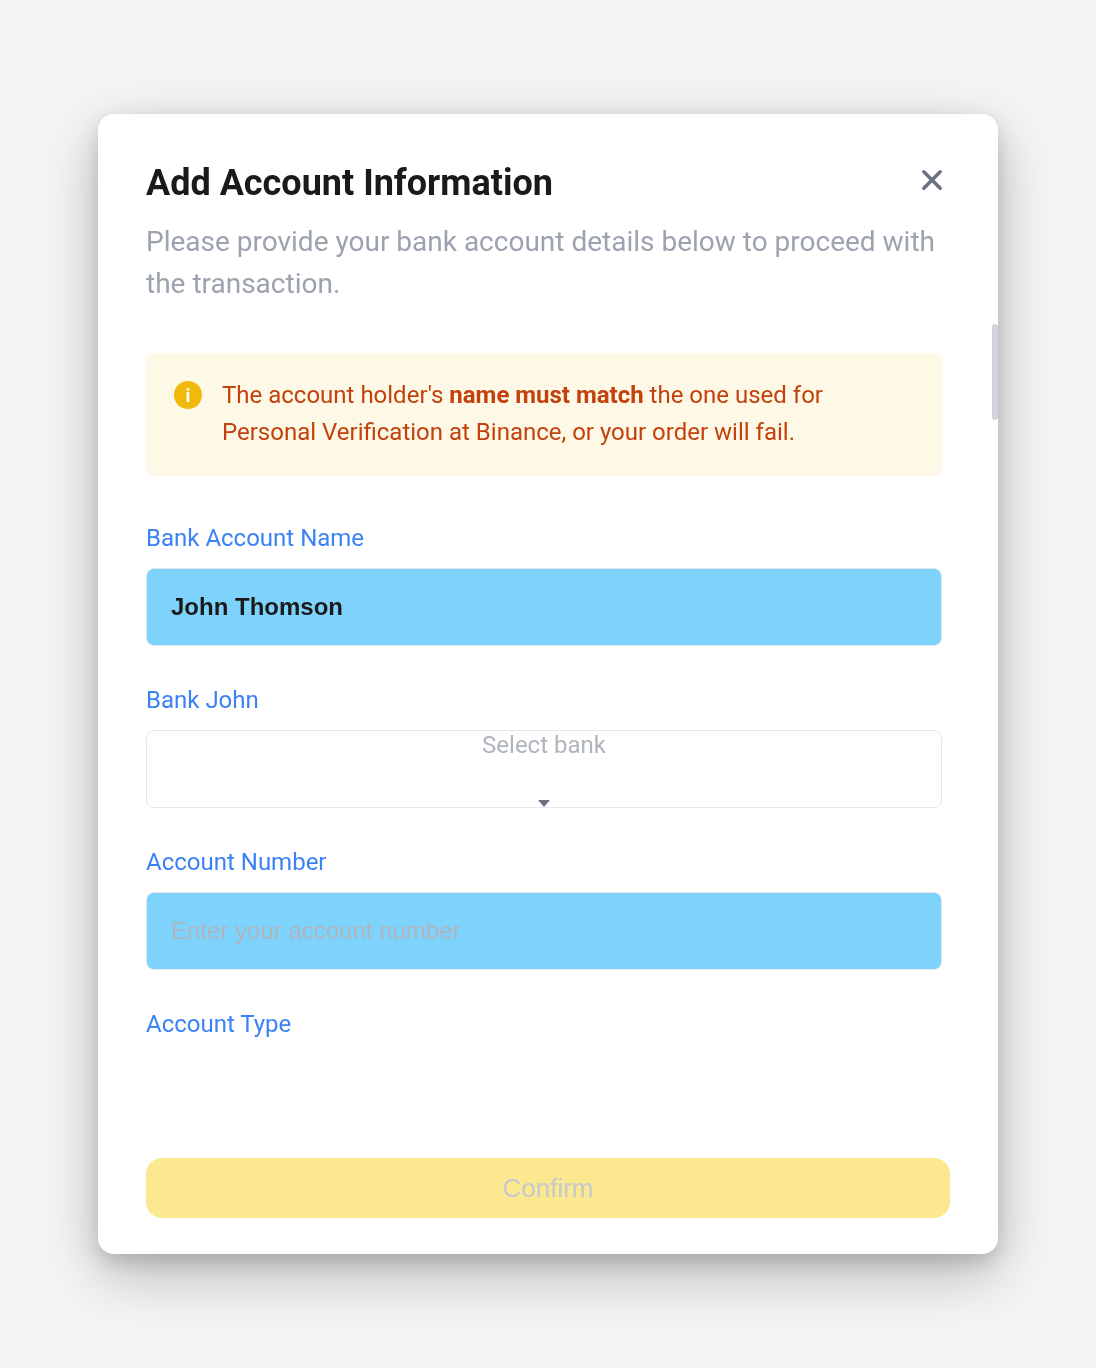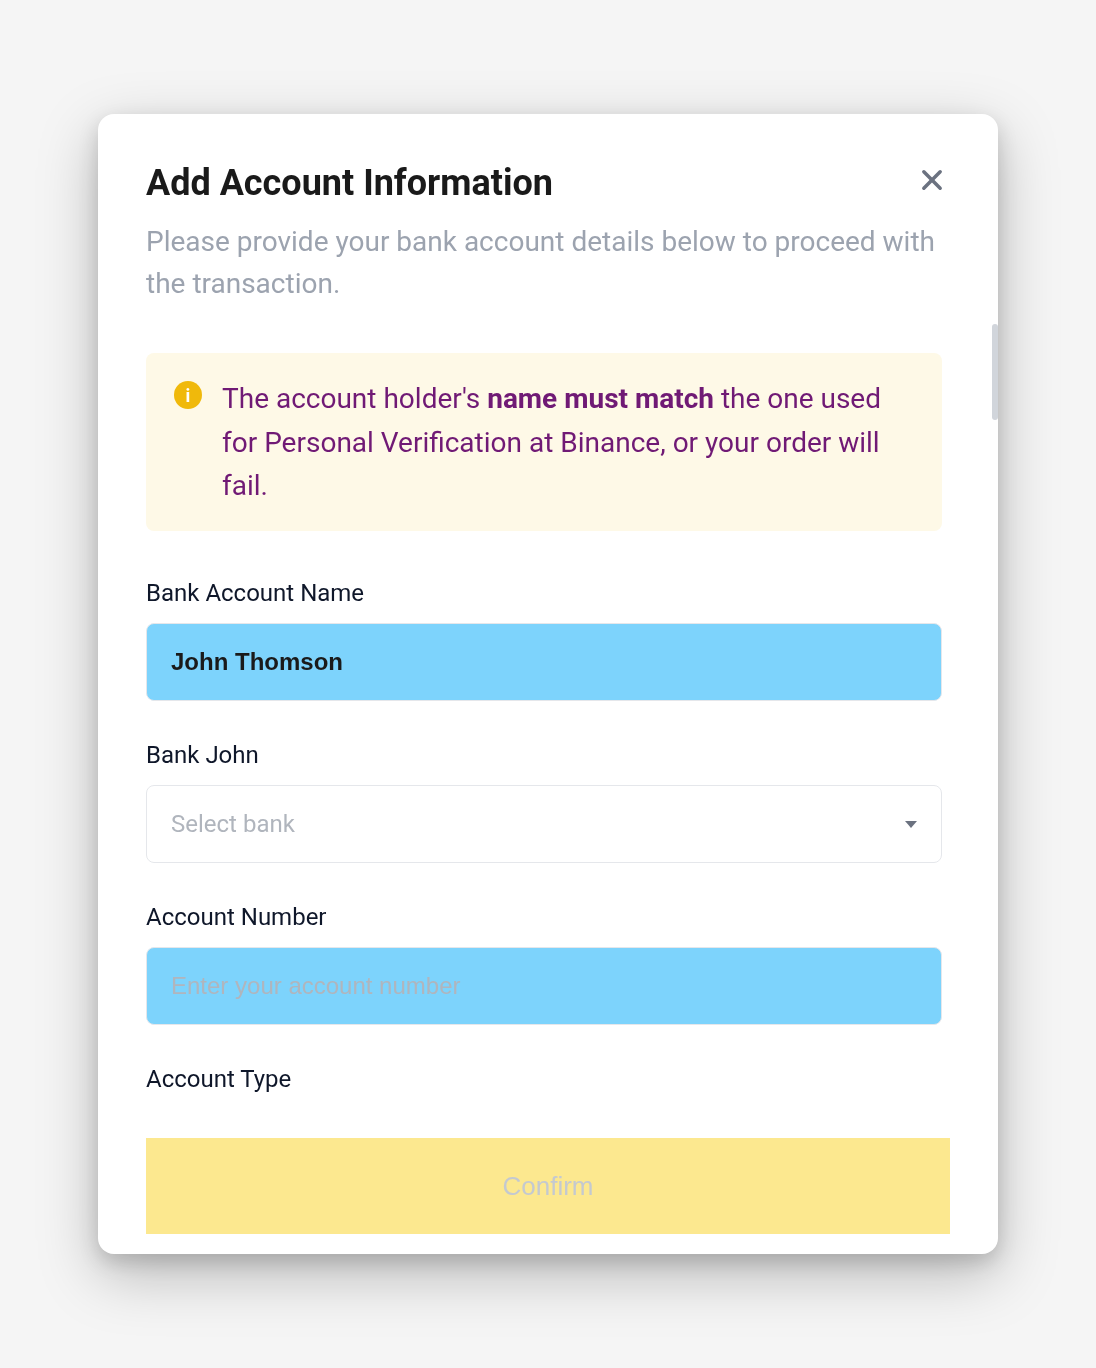--- a/index.html
+++ b/index.html
@@ -16,21 +16,21 @@
       align-items: center;
       justify-content: center;
       padding: 40px;
     }
     .modal {
       background: #ffffff;
       border-radius: 16px;
       width: 900px;
       height: 1140px;
       box-shadow: 0 20px 60px rgba(0,0,0,0.25), 0 8px 20px rgba(0,0,0,0.15);
-      padding: 48px 48px 20px 48px;
+      padding: 48px 48px 36px 48px;
       position: relative;
       display: flex;
       flex-direction: column;
       overflow: hidden;
     }
     .modal-header {
       display: flex;
       justify-content: space-between;
       align-items: flex-start;
       margin-bottom: 16px;
@@ -94,34 +94,34 @@
       border-radius: 50%;
       display: flex;
       align-items: center;
       justify-content: center;
       color: #ffffff;
       font-weight: 700;
       font-size: 18px;
       margin-top: 4px;
     }
     .alert-text {
-      font-size: 28px;
-      color: #701a75;
+      font-size: 24px;
+      color: #c2410c;
       line-height: 1.55;
     }
     .alert-text .bold {
       font-weight: 700;
     }
     .form-group {
       margin-bottom: 40px;
     }
     .form-label {
       display: block;
       font-size: 24px;
-      color: #0f172a;
+      color: #3b82f6;
       margin-bottom: 16px;
       font-weight: 400;
     }
     .form-input {
       width: 100%;
       height: 78px;
       border: 1px solid #e5e7eb;
       border-radius: 8px;
       padding: 0 24px;
       font-size: 24px;
@@ -141,37 +141,38 @@
       border-radius: 8px;
       padding: 0 24px;
       font-size: 24px;
       color: #b0b5bd;
       background: #ffffff;
       outline: none;
       display: flex;
       align-items: center;
       justify-content: space-between;
       cursor: pointer;
+      flex-direction: column;
     }
     .select-placeholder {
       color: #b0b5bd;
     }
     .caret-down {
       width: 0;
       height: 0;
       border-left: 6px solid transparent;
       border-right: 6px solid transparent;
       border-top: 7px solid #6b7280;
     }
     .confirm-btn {
       width: 100%;
-      height: 96px;
+      height: 60px;
       background: #fce88f;
       border: none;
-      border-radius: 0;
+      border-radius: 16px;
       font-size: 26px;
       font-weight: 500;
       color: #c4c9d0;
       cursor: not-allowed;
       margin-top: auto;
     }
     .footer-area {
       padding-top: 24px;
     }
     .scroll-indicator {

